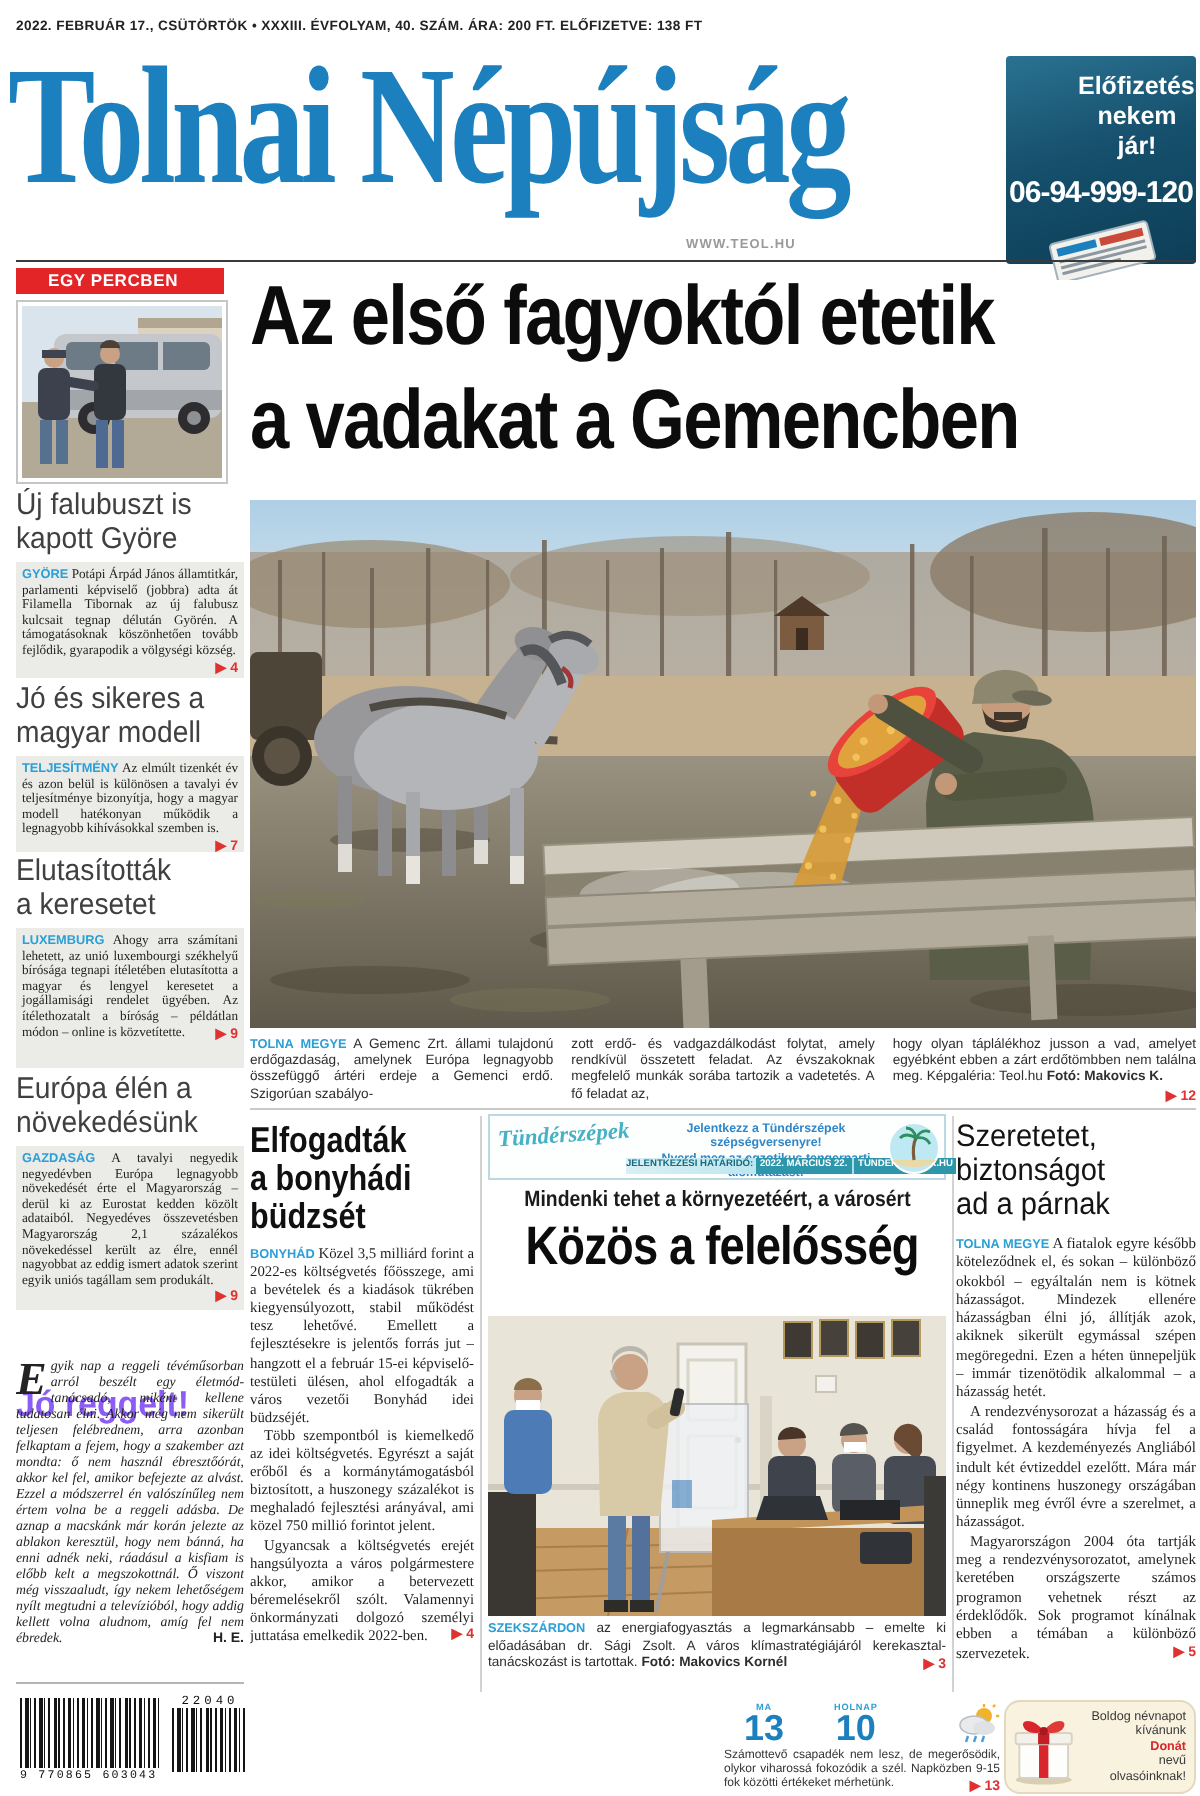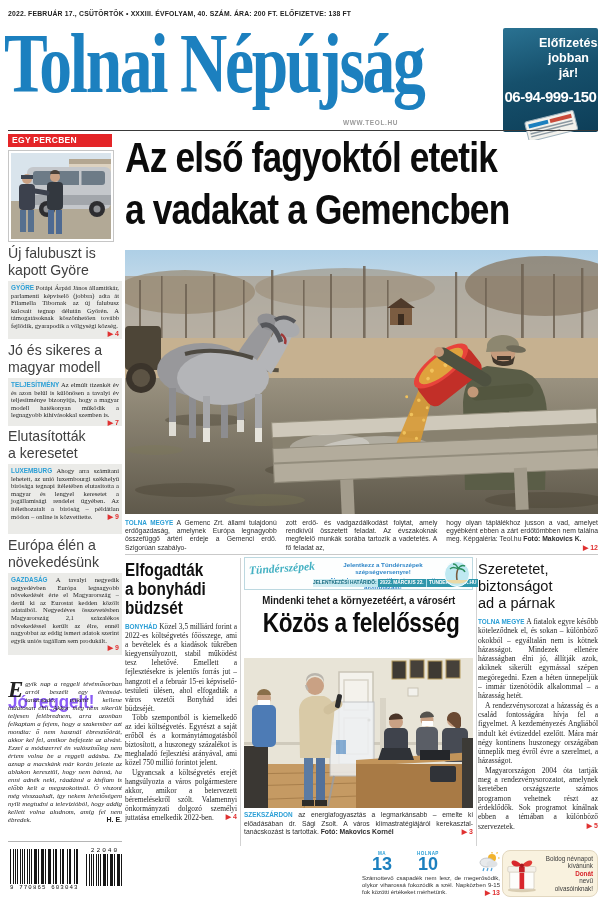--- a/index.html
+++ b/index.html
@@ -19,21 +19,21 @@
   #promo{left:503px;top:28px;width:95px;height:104px;background:linear-gradient(165deg,#2a7292 0%,#16506c 45%,#0d3e58 100%);
          border-radius:2px;text-align:center;color:#fff;}
   #promo .l{font:700 12.5px/15px "Liberation Sans",sans-serif;padding-left:36px;}
   #promo .ph{font:700 15px/18px "Liberation Sans",sans-serif;margin-top:7px;letter-spacing:-.5px;}
   #promo svg{display:block;margin:4px auto 0;}
 
   #topline{left:8px;top:130px;width:590px;height:1px;background:#3a3a3a;}
 
   
   #band{left:8px;top:134px;width:104px;height:13px;background:#e42528;color:#fff;
-        font:700 8.5px/13px "Liberation Sans",sans-serif;padding-left:4px;letter-spacing:.3px;box-sizing:border-box;}
+        font:700 8.5px/13px "Liberation Sans",sans-serif;padding-left:16px;letter-spacing:.3px;box-sizing:border-box;}
   #vanphoto{left:8px;top:150px;width:106px;height:92px;background:#fff;border:1px solid #c6c6c6;
             padding:2px;box-sizing:border-box;}
   .sbt{left:8px;width:114px;font:400 15px/16.5px "Liberation Sans",sans-serif;color:#404040;}
   .gbox{left:8px;width:114px;background:#ebebe8;padding:3px;box-sizing:border-box;overflow:hidden;
         font:6.6px/7.6px "Liberation Serif",serif;text-align:justify;color:#1f1f1f;}
   .kick{font:700 6.4px "Liberation Sans",sans-serif;color:#2b9fd6;}
   .pref{font:700 7px "Liberation Sans",sans-serif;color:#e03131;float:right;margin-left:3px;}
   #jr-title{left:8px;top:692px;color:#8b5cf6;font:700 18px/20px "Liberation Sans",sans-serif;}
   #jr-text{left:8px;top:680px;width:114px;height:158px;overflow:hidden;
            font:italic 6.9px/8px "Liberation Serif",serif;text-align:justify;color:#222;}
@@ -113,22 +113,22 @@
 
   <div class="abs" id="topbar">2022. FEBRUÁR 17., CSÜTÖRTÖK  •  XXXIII. ÉVFOLYAM, 40. SZÁM. ÁRA: 200 FT. ELŐFIZETVE: 138 FT</div>
 
   <div class="abs" id="masthead">
     <span class="t">Tolnai Népújság</span>
   </div>
   <div class="abs" id="site">WWW.TEOL.HU</div>
 
   <div class="abs" id="promo">
     <div class="l" style="margin-top:8px;">Előfizetéssel</div>
-    <div class="l">jobban jár!</div>
-    <div class="ph">06-94-999-150</div>
+    <div class="l">nekem jár!</div>
+    <div class="ph">06-94-999-120</div>
     <svg width="62" height="30" viewBox="0 0 62 30">
       <g transform="rotate(-14 31 15)">
         <rect x="6" y="6" width="50" height="20" rx="2" fill="#f2f1ec" stroke="#9fb2bd" stroke-width="1"></rect>
         <rect x="9" y="9" width="20" height="4" fill="#1c80bf"></rect>
         <rect x="31" y="9" width="22" height="4" fill="#c94a3a"></rect>
         <rect x="9" y="15" width="44" height="1.5" fill="#8b98a1"></rect>
         <rect x="9" y="18" width="44" height="1.5" fill="#8b98a1"></rect>
         <rect x="9" y="21" width="30" height="1.5" fill="#8b98a1"></rect>
       </g>
     </svg>

